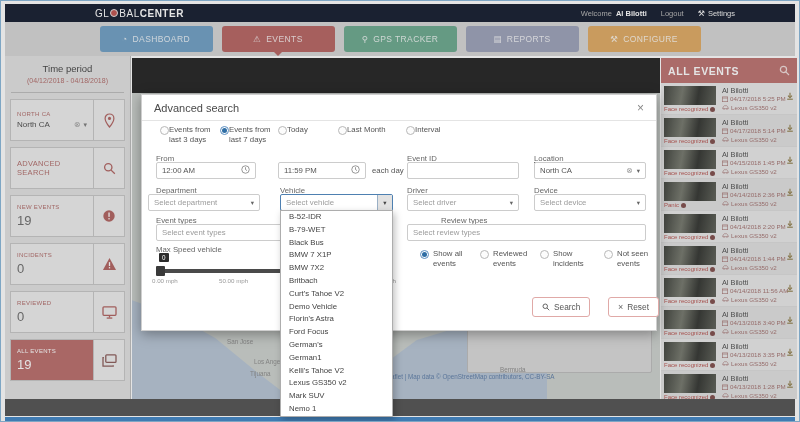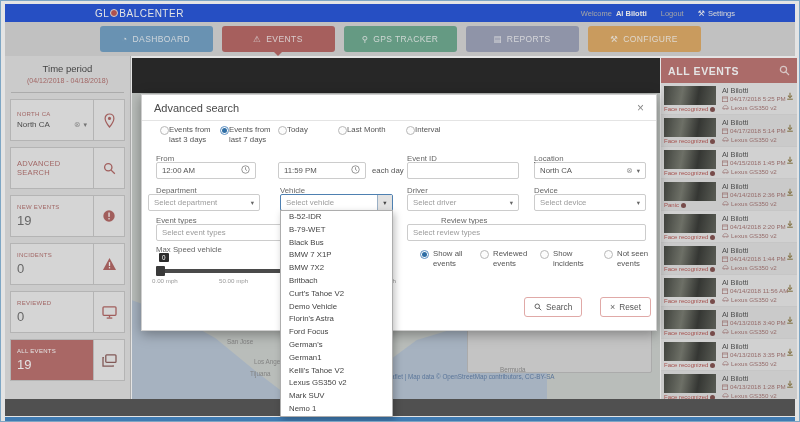--- a/index.html
+++ b/index.html
@@ -1,22 +1,22 @@
 <!DOCTYPE html>
 <html><head>
 <meta charset="utf-8">
 <style>
   html,body{margin:0;padding:0;background:#fff;}
   *{box-sizing:border-box;font-family:"Liberation Sans","DejaVu Sans",sans-serif;}
   .app{position:relative;width:800px;height:422px;border:1px solid #7ea6c4;background:#fff;overflow:hidden;}
 
   
-  .topbar{position:absolute;left:4px;top:3px;right:4px;height:18px;background:#1d4ed8;display:flex;align-items:center;z-index:1;}
+  .topbar{position:absolute;left:4px;top:3px;right:4px;height:18px;background:#0f172a;display:flex;align-items:center;z-index:1;}
   .logo{margin-left:90px;color:#fff;font-size:10px;letter-spacing:.5px;display:flex;align-items:center;}
-  .logo b{font-weight:normal;}
+  .logo b{font-weight:bold;}
   .logo-dot{display:inline-block;width:8px;height:8px;border-radius:50%;background:#c0504d;border:1px solid #e8e8e8;margin:0 1px;}
   .topbar-right{margin-left:auto;margin-right:60px;display:flex;align-items:center;gap:14px;font-size:7.5px;}
   .tb-muted{color:#b5b5b5;}
   .tb-user{color:#fff;font-weight:bold;margin-left:-10px;}
   .tb-settings{color:#eee;display:flex;align-items:center;gap:3px;}
   .tb-gi{font-size:8px;color:#fff;}
 
   
   .navbar{position:absolute;left:4px;top:21px;right:4px;height:34px;background:#d6d6d6;display:flex;justify-content:center;align-items:center;gap:9px;z-index:1;}
   .tab{position:relative;width:113px;height:26px;border-radius:3px;display:flex;align-items:center;justify-content:center;gap:5px;color:rgba(255,255,255,.82);font-size:8.5px;letter-spacing:.4px;cursor:pointer;}
@@ -117,21 +117,21 @@
   .sl-ticks span{font-size:6.2px;color:#999;}
 
   .r-row{position:absolute;left:0;top:128px;width:100%;height:26px;}
   .r-row label{position:absolute;display:flex;gap:4px;cursor:pointer;}
   .r-row label:nth-of-type(1){left:278px;}
   .r-row label:nth-of-type(2){left:338px;}
   .r-row label:nth-of-type(3){left:398px;}
   .r-row label:nth-of-type(4){left:462px;}
   .r-row .opt-lbl{width:46px;}
 
-  .btn{position:absolute;top:176px;height:20px;border:1px solid #e0a9a7;border-radius:3px;background:#fff;color:#555;font-size:8.3px;display:flex;align-items:center;gap:4px;padding:0 9px;cursor:pointer;}
+  .btn{position:absolute;top:176px;height:20px;border:1px solid #e0a9a7;border-radius:3px;background:#fff;color:#555;font-size:8.3px;display:flex;align-items:center;gap:4px;padding:0 9px;cursor:pointer;margin-left:8px;}
   .btn-search{left:382px;}
   .btn-reset{left:458px;}
   .reset-x{font-size:9px;color:#666;}
 </style>
 </head>
 <body>
 
 <div class="app">
 
   <div class="topbar">

